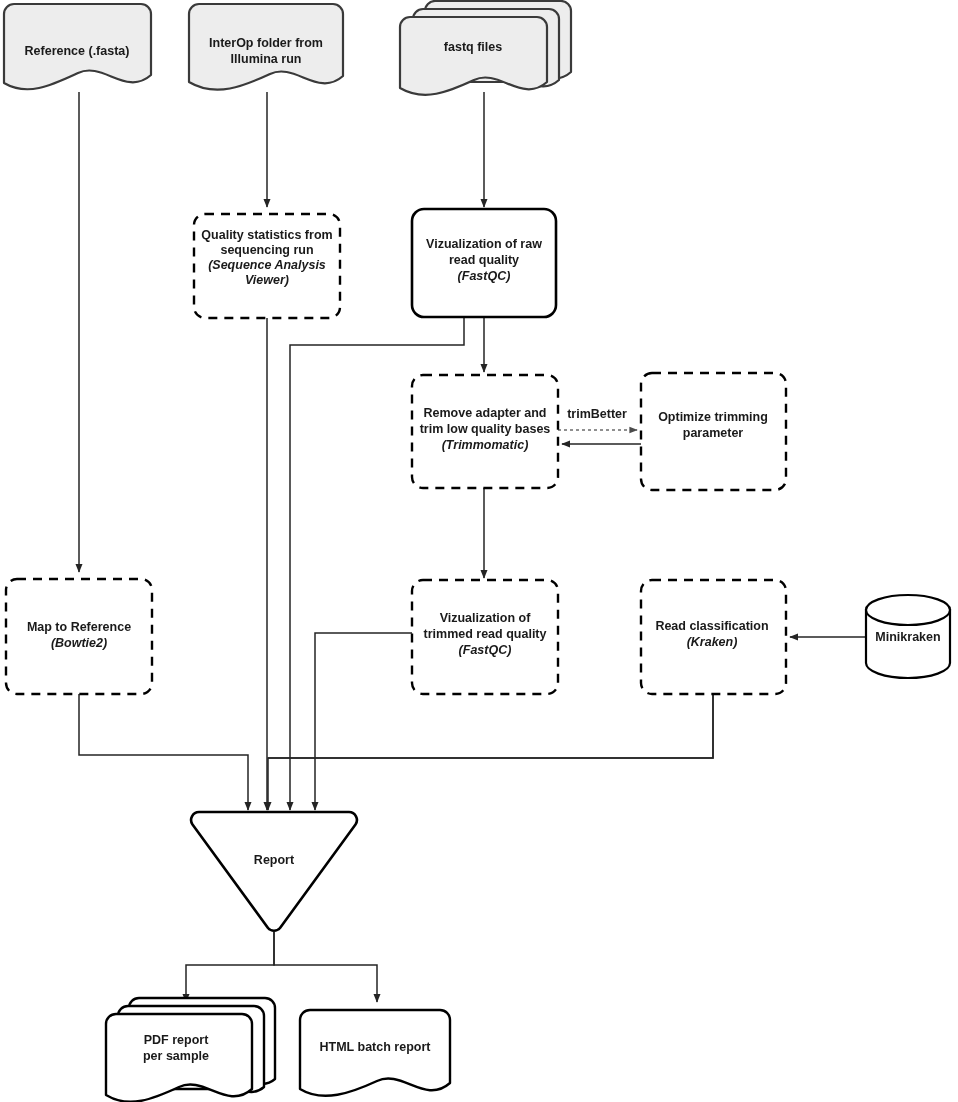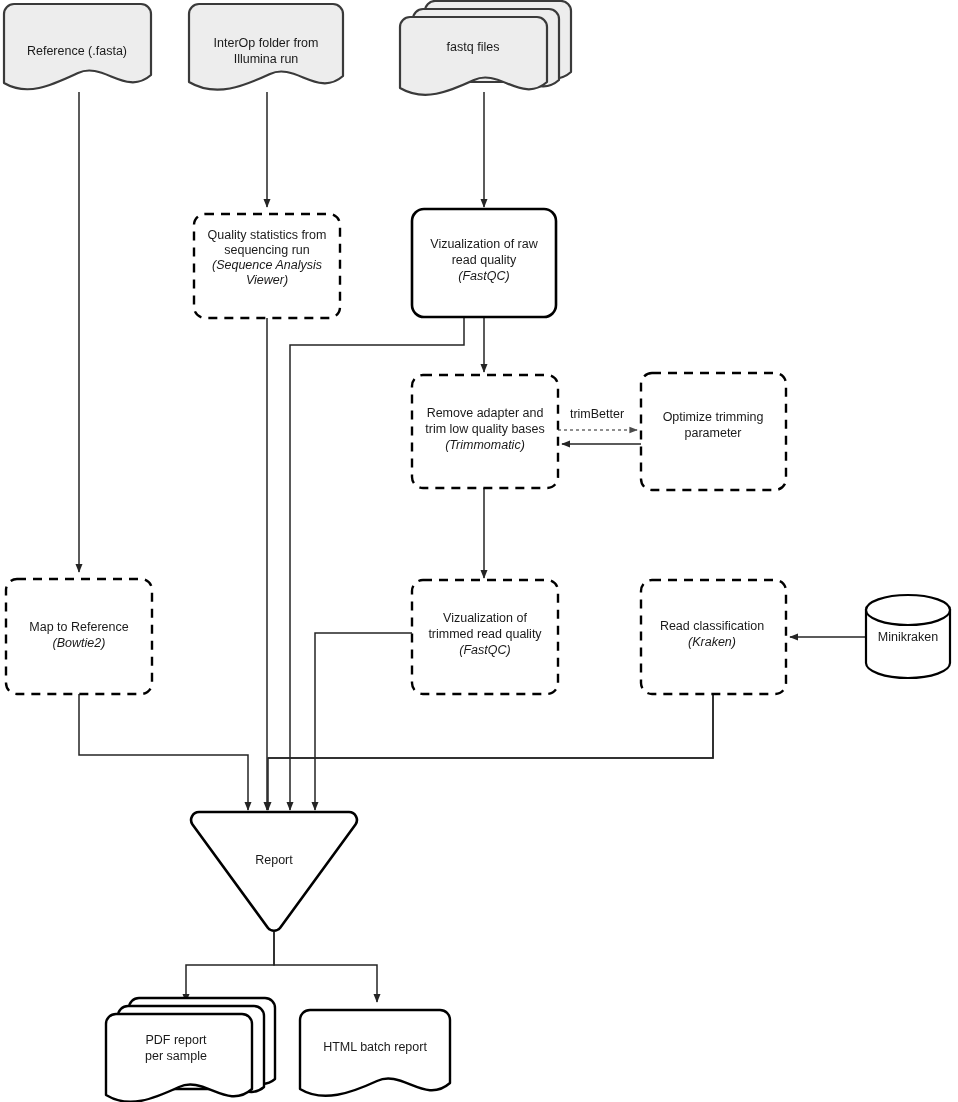--- a/index.html
+++ b/index.html
@@ -1,18 +1,18 @@
 <!DOCTYPE html>
 <html><head>
 <meta charset="utf-8">
 <style>
   html,body{margin:0;padding:0;background:#ffffff;}
   body{width:958px;height:1102px;overflow:hidden;
        font-family:"Liberation Sans","DejaVu Sans",sans-serif;}
-  #canvas{position:relative;width:958px;height:1102px;}
+  #canvas{position:relative;width:958px;height:1102px;font-weight:bold;}
   svg#flow{position:absolute;left:0;top:0;width:958px;height:1102px;}
   text{font-family:"Liberation Sans","DejaVu Sans",sans-serif;fill:#1a1a1a;}
   .lbl{font-size:12.5px;}
   .lbl-it{font-size:12.5px;font-style:italic;}
   .edge-lbl{font-size:12.5px;}
   .doc-shape{fill:#ededed;stroke:#3a3a3a;stroke-width:2.2;stroke-linejoin:round;}
   .doc-shape-w{fill:#ffffff;stroke:#000000;stroke-width:2.4;stroke-linejoin:round;}
   .box-dashed{fill:#ffffff;stroke:#000000;stroke-width:2.4;
               stroke-dasharray:9 7;stroke-linejoin:round;}
   .box-solid{fill:#ffffff;stroke:#000000;stroke-width:2.6;stroke-linejoin:round;}

